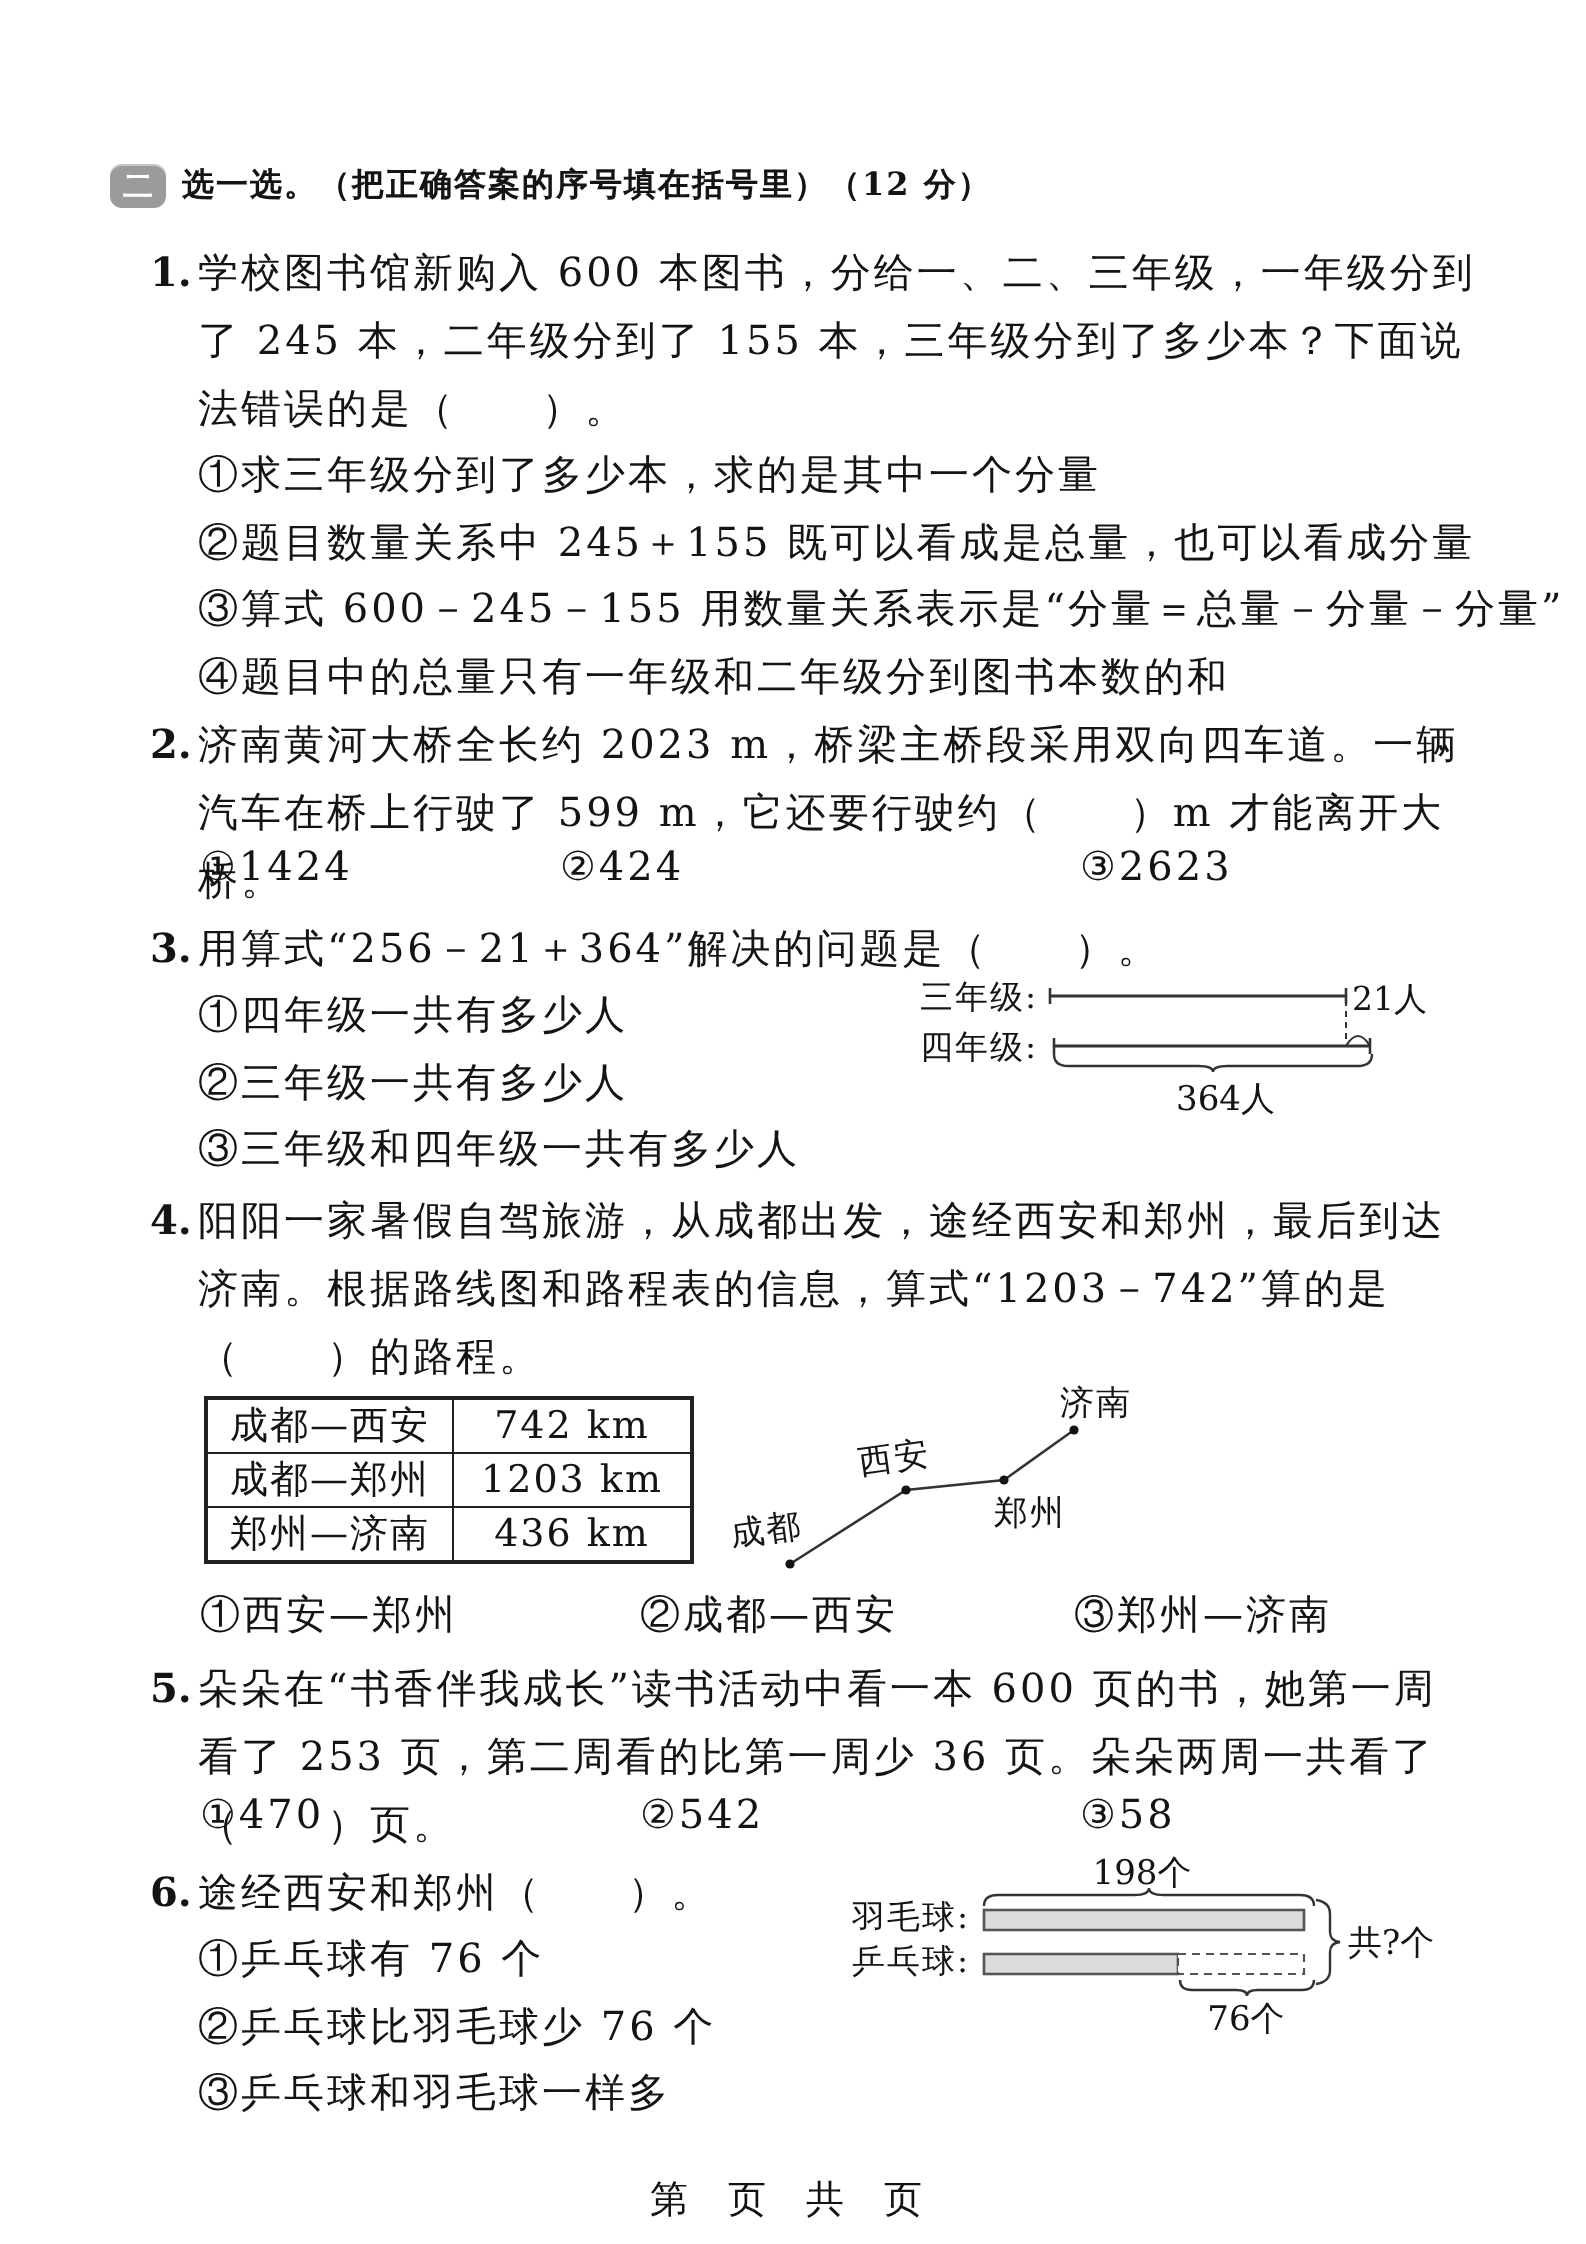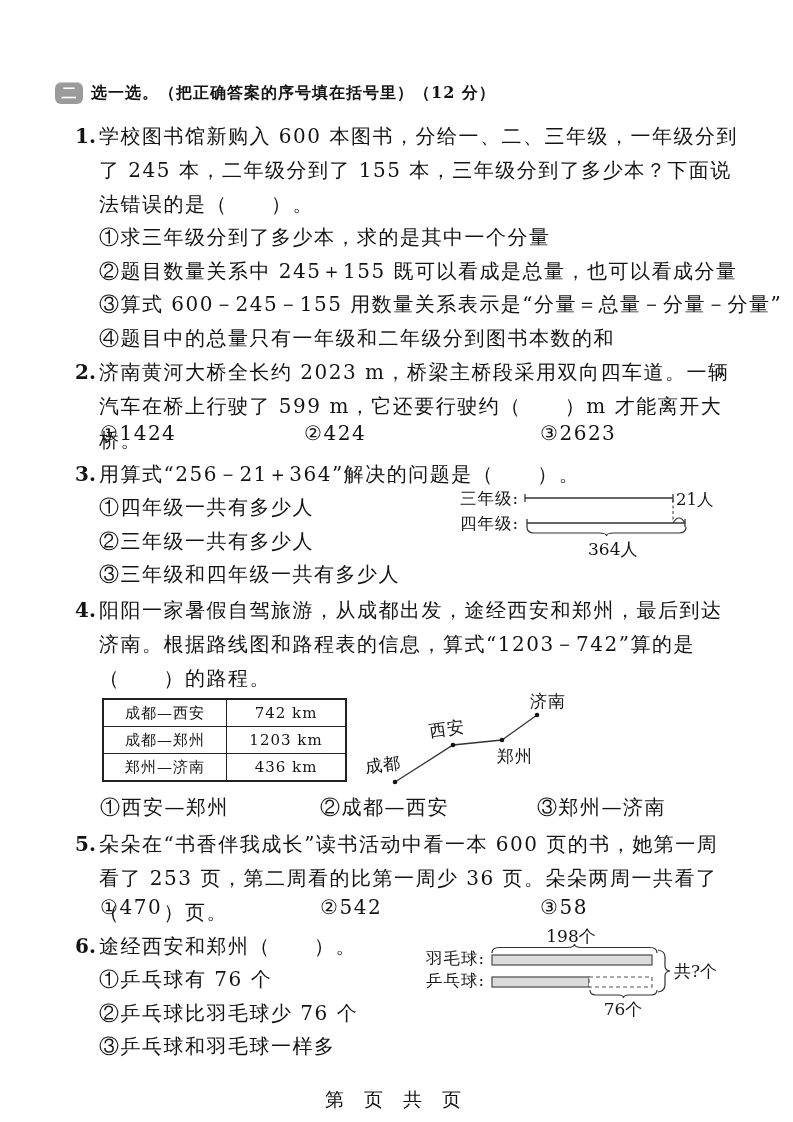--- a/index.html
+++ b/index.html
@@ -18,34 +18,34 @@
   .sec-title, .sec-sub { font-weight:bold; font-size:16px; letter-spacing:1px; vertical-align:middle; }
   
   .q { position:absolute; left:75px; width:664px; }
   .qnum { position:absolute; left:0; top:0; font-weight:bold; font-size:20px; line-height:34px; }
   .qtext { margin-left:24px; font-size:20px; line-height:34px; letter-spacing:1.5px; }
   .opts { margin-left:24px; font-size:20px; line-height:33.5px; letter-spacing:1.5px; }
   .opts div { white-space:nowrap; }
   .optrow { position:absolute; height:24px; font-size:20px; letter-spacing:1.5px; }
   .optrow span { position:absolute; top:0; white-space:nowrap; }
   #q2opts { left:100px; top:421px; width:640px; }
-  #q2opts .c2 { left:180px;margin-left:24px; } #q2opts .c3 { left:440px; }
+  #q2opts .c2 { left:180px; } #q2opts .c3 { left:440px; }
   #q4opts { left:100px; top:794px; width:640px; }
   #q4opts .c2 { left:220px; } #q4opts .c3 { left:437px; }
   #q5opts { left:100px; top:895px; width:640px; }
   #q5opts .c2 { left:220px; } #q5opts .c3 { left:440px; }
   .c1 { left:0; }
   
   .dist-table {
     position:absolute; left:102px; top:698px; width:245px;
     border:2px solid #222; border-collapse:collapse; background:#fff;
   }
   .dist-table td {
     border:1.3px solid #222; height:26px; text-align:center;
-    font-size:15px; letter-spacing:1px; padding:0;
+    font-size:19px; letter-spacing:1px; padding:0;
   }
   .dist-table td.route { width:122px; }
   
   .fig { position:absolute; }
   #q3svg  { left:458px; top:480px; }
   #routesvg { left:360px; top:685px; }
   #q6svg  { left:418px; top:920px; }
   .fig text { fill:#141414; font-family:"DejaVu Serif","Liberation Serif",serif; }
   
   .footer {

